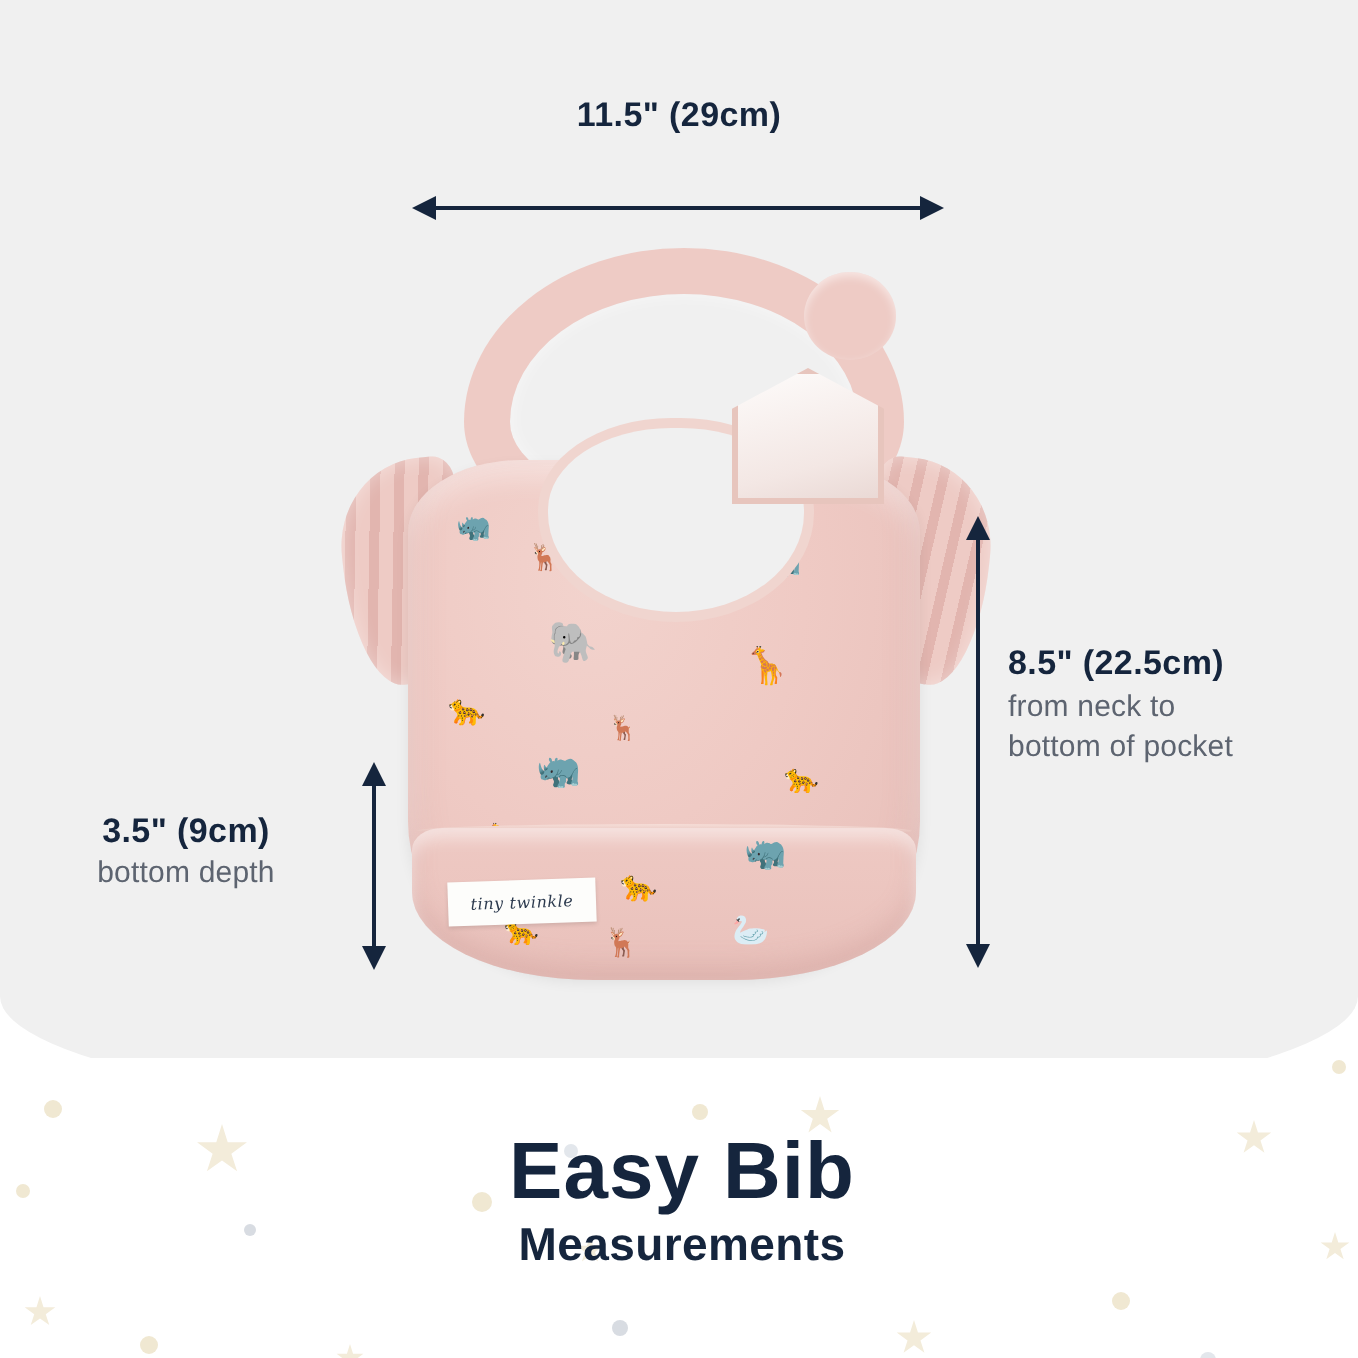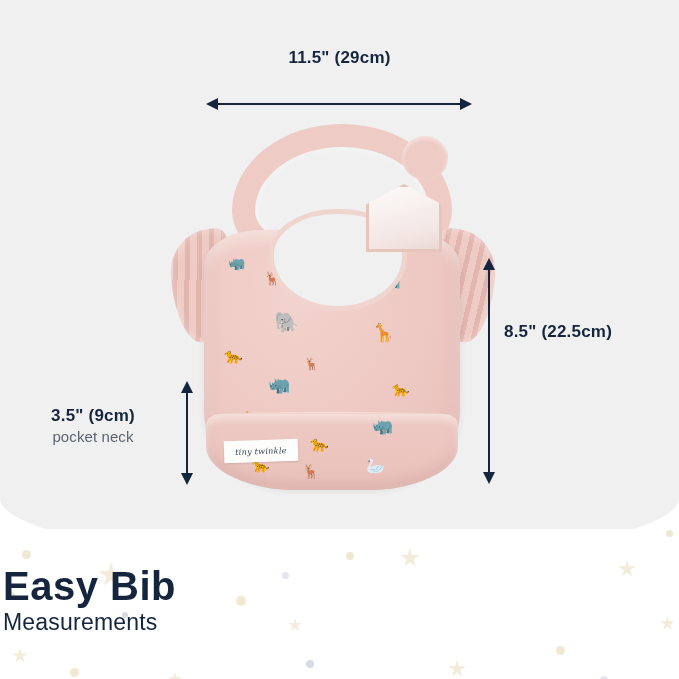--- a/index.html
+++ b/index.html
@@ -136,28 +136,28 @@
   }
   .label.center { text-align:center; }
 
   .lbl-top   { left:0; right:0; top:48px; }
   .lbl-right { left:504px; top:322px; }
   .lbl-right .desc { white-space:normal; width:116px; line-height:1.35; }
   .lbl-left  { left:12px; top:406px; width:162px; text-align:center; }
 
   
   .footer-title {
-    position:absolute; left:3px; right:0; top:565px; 
+    position:absolute; left:3px; right:0; top:565px; text-align:center;
   }
   .footer-title .t1 {
     font-size:40px; font-weight:bold; color:#15253d;
     letter-spacing:.5px; line-height:1.08;
   }
   .footer-title .t2 {
-    font-size:23px; font-weight:normal; color:#15253d;
+    font-size:23px; font-weight:bold; color:#15253d;
     letter-spacing:.2px; line-height:1.3;
   }
 </style>
 </head>
 <body>
 
 <div id="page">
 
   <div class="panel-grey"></div>
   <div class="panel-white"></div>
@@ -226,25 +226,26 @@
   <div class="arrow-v" style="left:488px; top:269px; height:204px;"></div>
 
   <div class="arrow-v" style="left:186px; top:392px; height:82px;"></div>
 
   <div class="label center lbl-top">
     <div class="val">11.5" (29cm)</div>
   </div>
 
   <div class="label lbl-right">
     <div class="val">8.5" (22.5cm)</div>
+    <div class="desc">from neck to bottom of pocket</div>
   </div>
 
   <div class="label lbl-left">
     <div class="val">3.5" (9cm)</div>
-    <div class="desc">pocket neck</div>
+    <div class="desc">bottom depth</div>
   </div>
 
   <div class="footer-title">
     <div class="t1">Easy Bib</div>
     <div class="t2">Measurements</div>
   </div>
 
 </div>
 
 </body></html>

